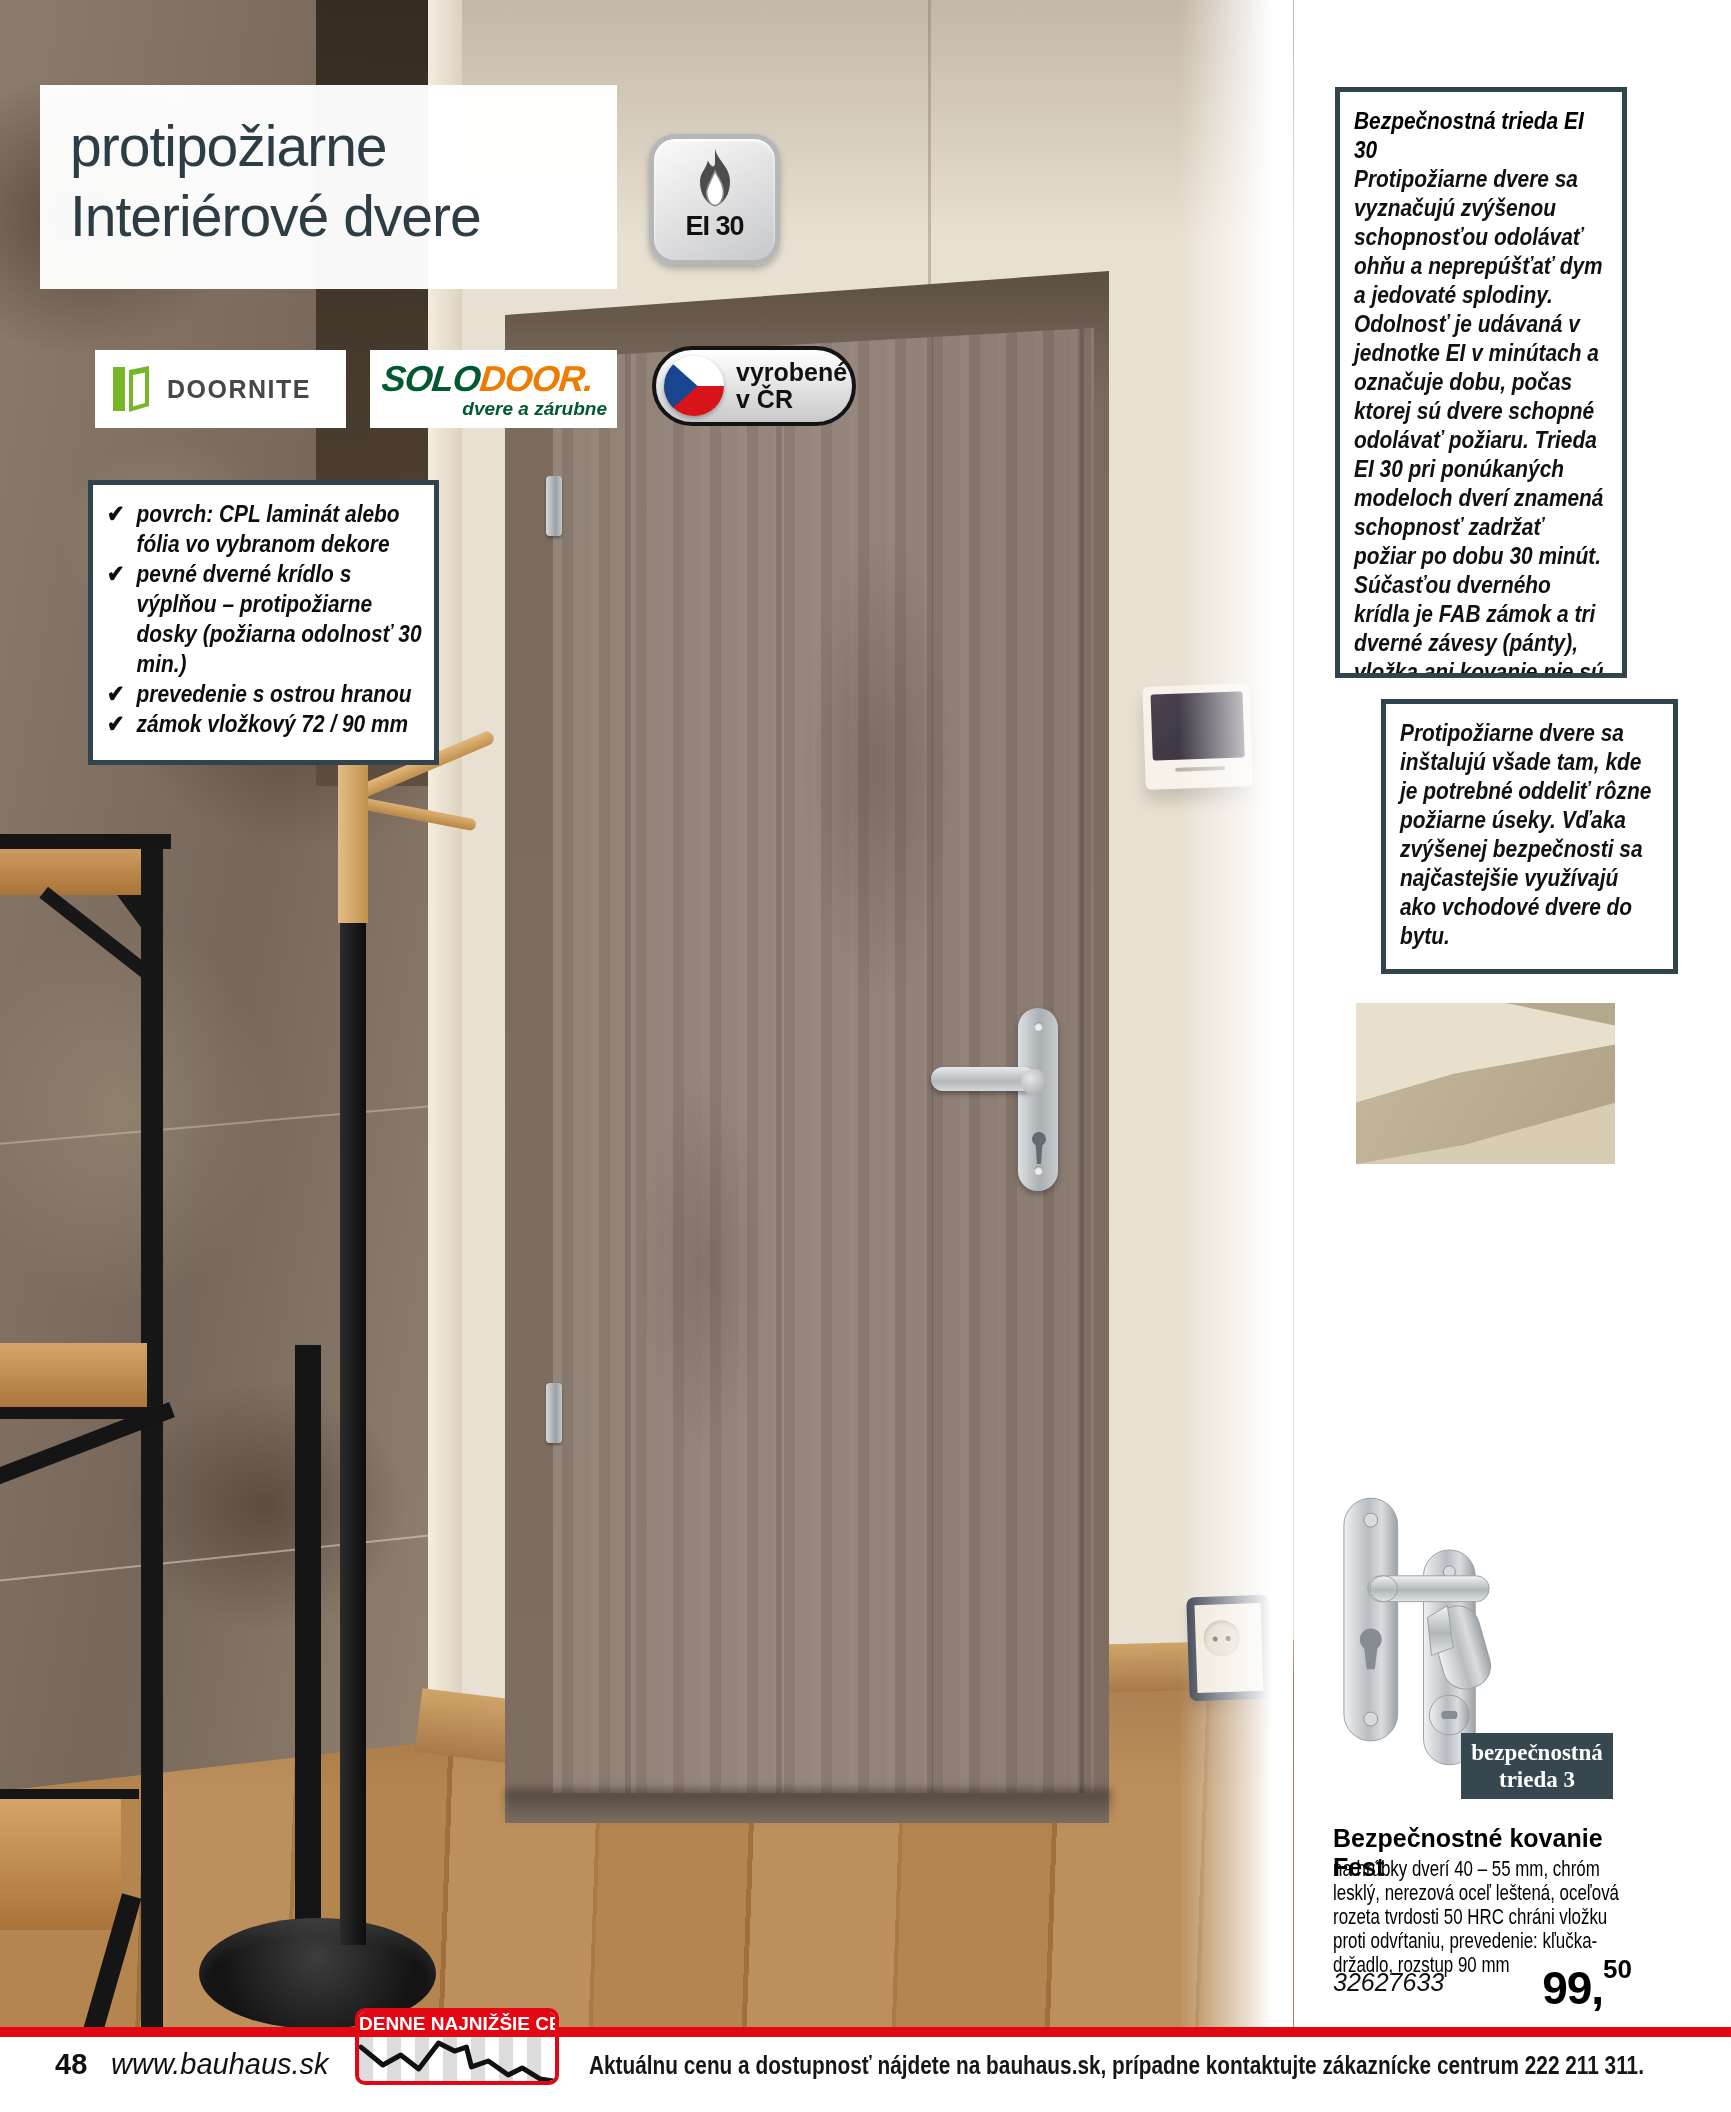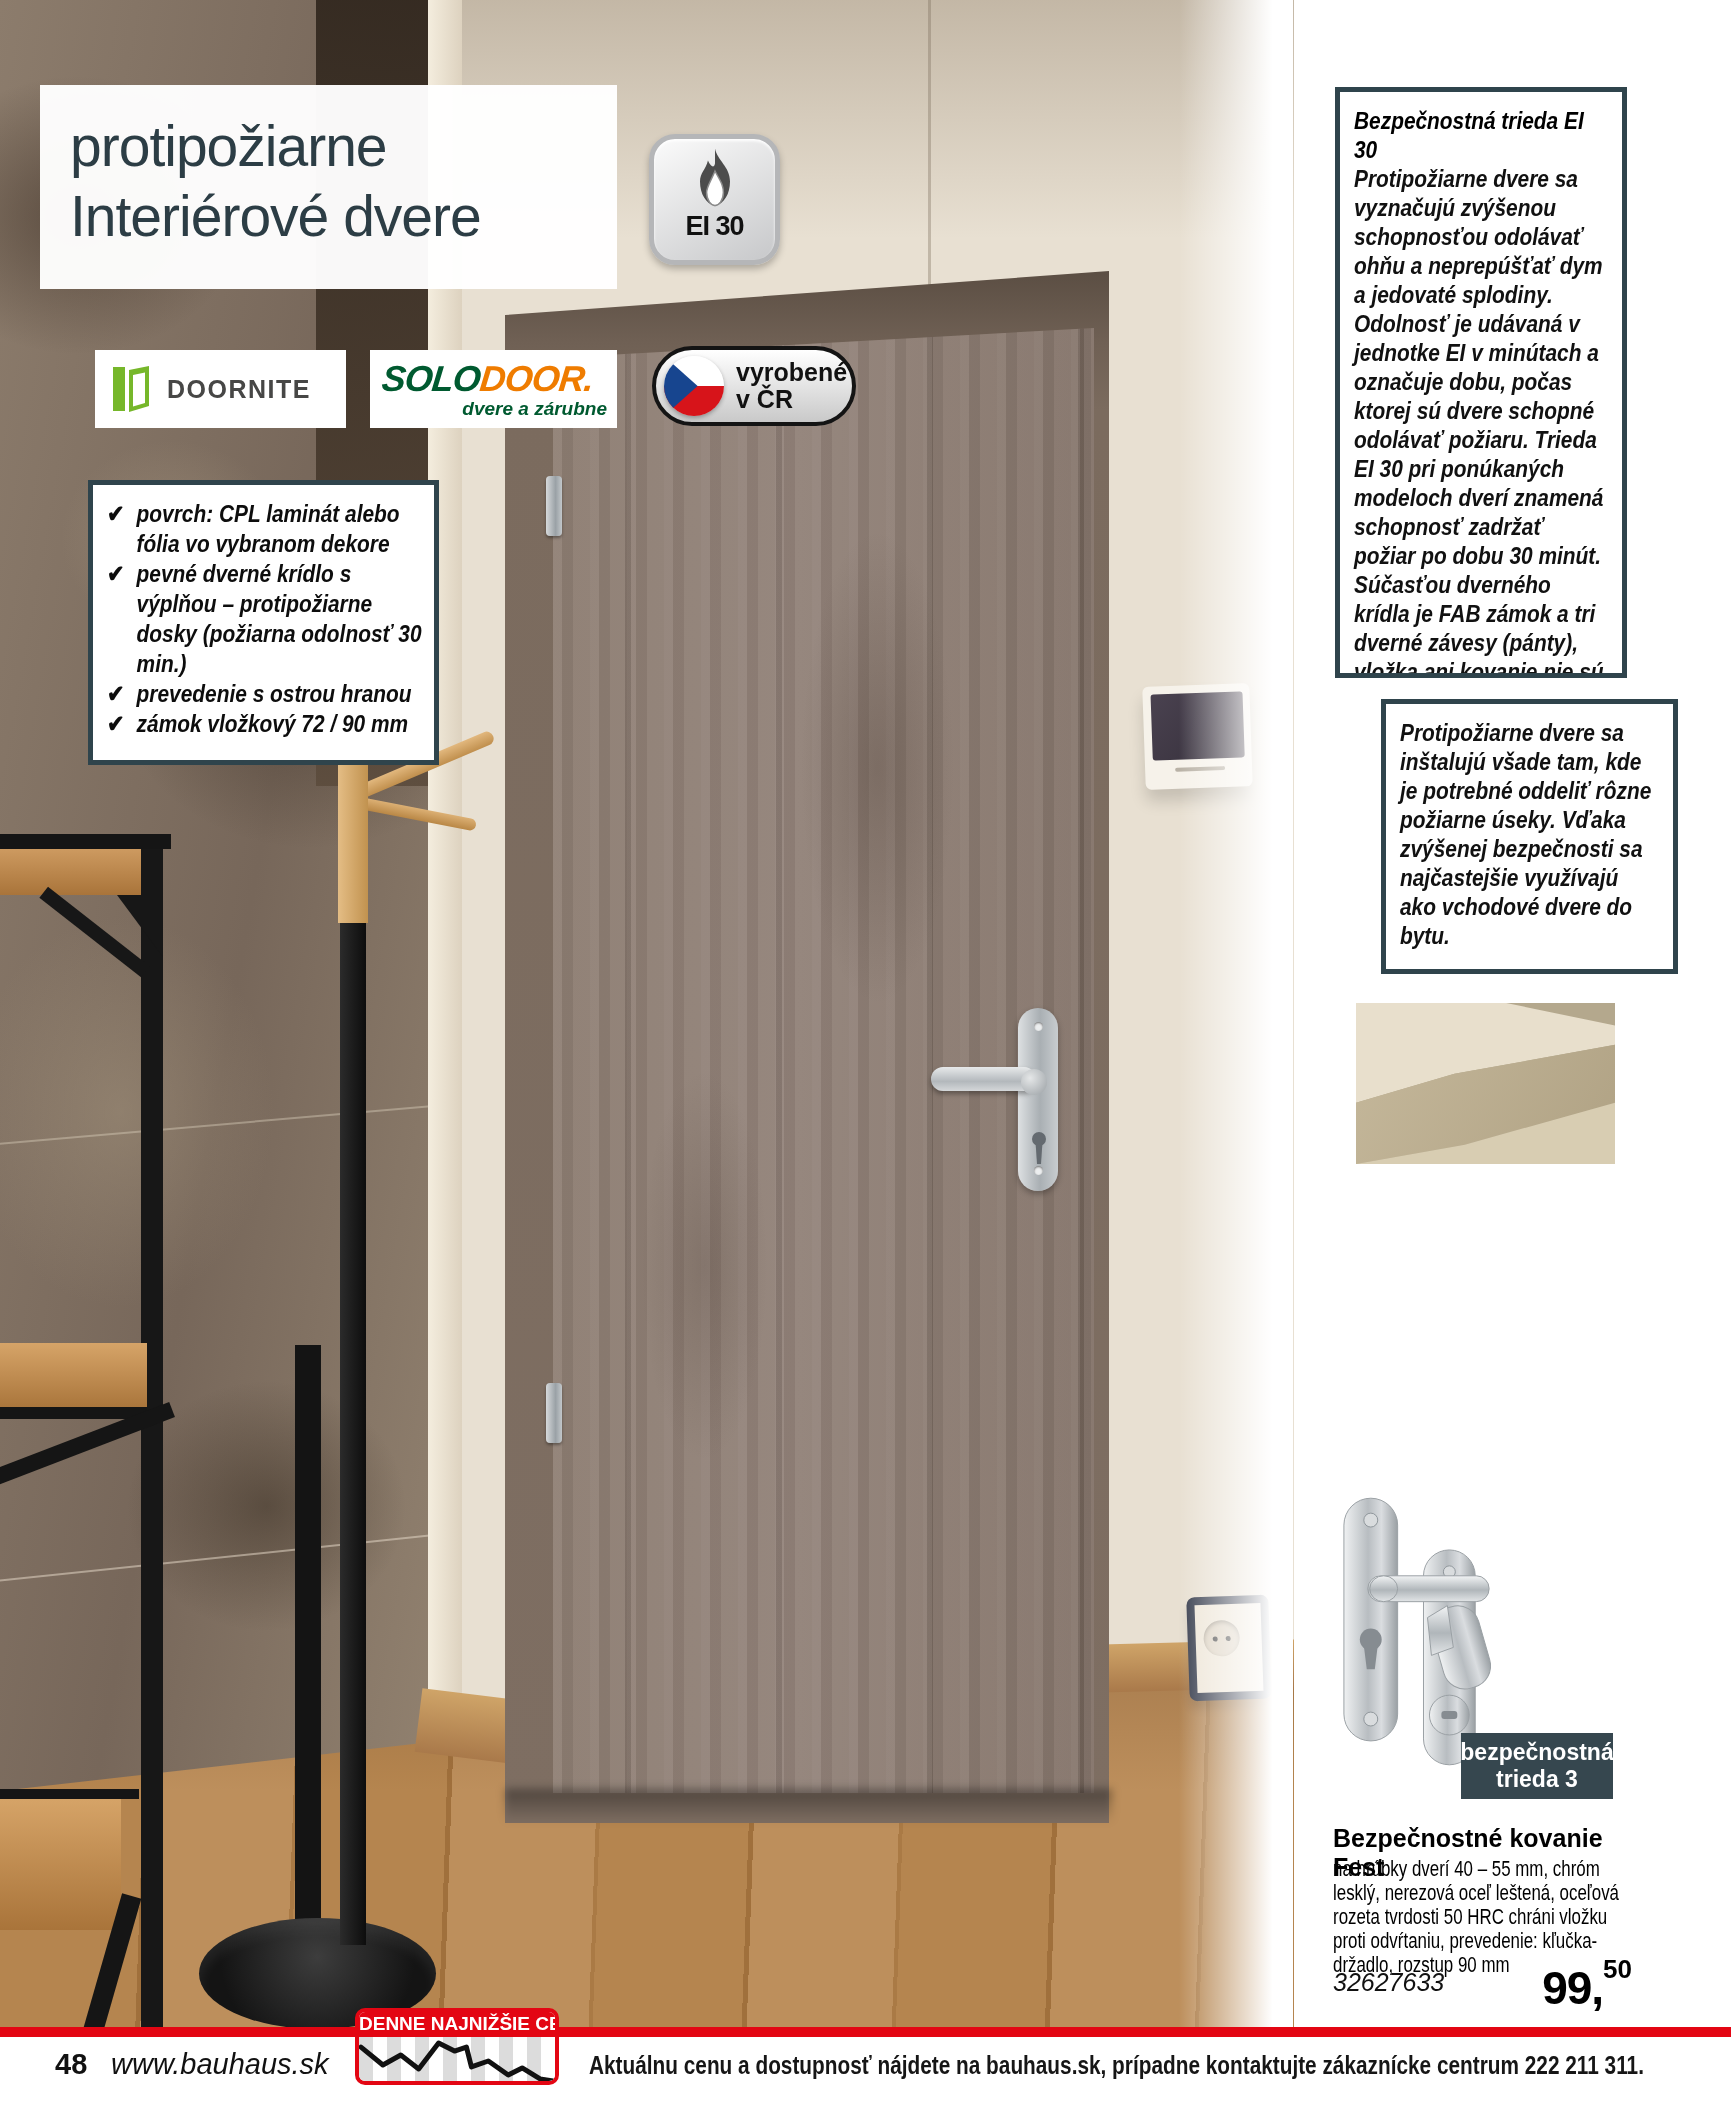--- a/index.html
+++ b/index.html
@@ -131,21 +131,21 @@
   .box2{left:1333px;top:699px;width:297px;height:275px;margin-left:48px;}
   .info-title{font-style:italic;font-weight:700;font-size:24px;line-height:29px;color:#000;}
   .info-body{font-style:italic;font-weight:700;font-size:24px;line-height:29px;color:#111;}
   .board-img{left:1356px;top:1003px;width:259px;height:161px;background:#b4a88d;overflow:hidden;}
   .bi1{left:0;top:0;width:100%;height:100%;background:#e8dfcc;clip-path:polygon(0 0,58% 0,100% 14%,100% 26%,38% 44%,0 62%);}
   .bi2{left:0;top:0;width:100%;height:100%;background:linear-gradient(120deg,#c6b99c,#b0a284);clip-path:polygon(0 62%,38% 44%,100% 26%,100% 62%,42% 88%,0 100%);}
   .bi3{left:0;top:0;width:100%;height:100%;background:#d8cdb2;clip-path:polygon(0 100%,42% 88%,100% 62%,100% 100%);}
   .board-text{left:1353px;top:1179px;width:291px;}
   .handle-img{left:1328px;top:1488px;width:189px;height:289px;background:#fff;}
   .badge-trieda{left:1461px;top:1733px;width:152px;height:66px;background:#36474f;color:#fff;
-     display:flex;flex-direction:column;justify-content:center;align-items:center;font-weight:700;font-size:23px;line-height:27px;}
+     display:flex;flex-direction:column;justify-content:center;align-items:center;font-weight:700;font-size:23px;line-height:27px;font-family:Liberation Serif, serif;}
   .product-title{left:1333px;top:1824px;width:308px;font-weight:700;font-size:25px;color:#000;}
   .product-desc{left:1333px;top:1857px;width:308px;font-size:21.4px;line-height:24px;color:#000;overflow:visible;}
   .squeeze2{width:127%;transform:scaleX(.79);transform-origin:0 0;}
   .product-row{left:1333px;top:1954px;width:299px;display:flex;justify-content:space-between;align-items:flex-start;}
   .article{font-style:italic;font-size:25px;color:#111;margin-top:14px;}
   .price{font-weight:700;color:#000;font-size:46px;letter-spacing:-1px;}
   .price sup{font-size:26px;vertical-align:26px;letter-spacing:0;}
 
   
   .red-line{left:0;top:2027px;width:1731px;height:10px;background:#e30613;}

